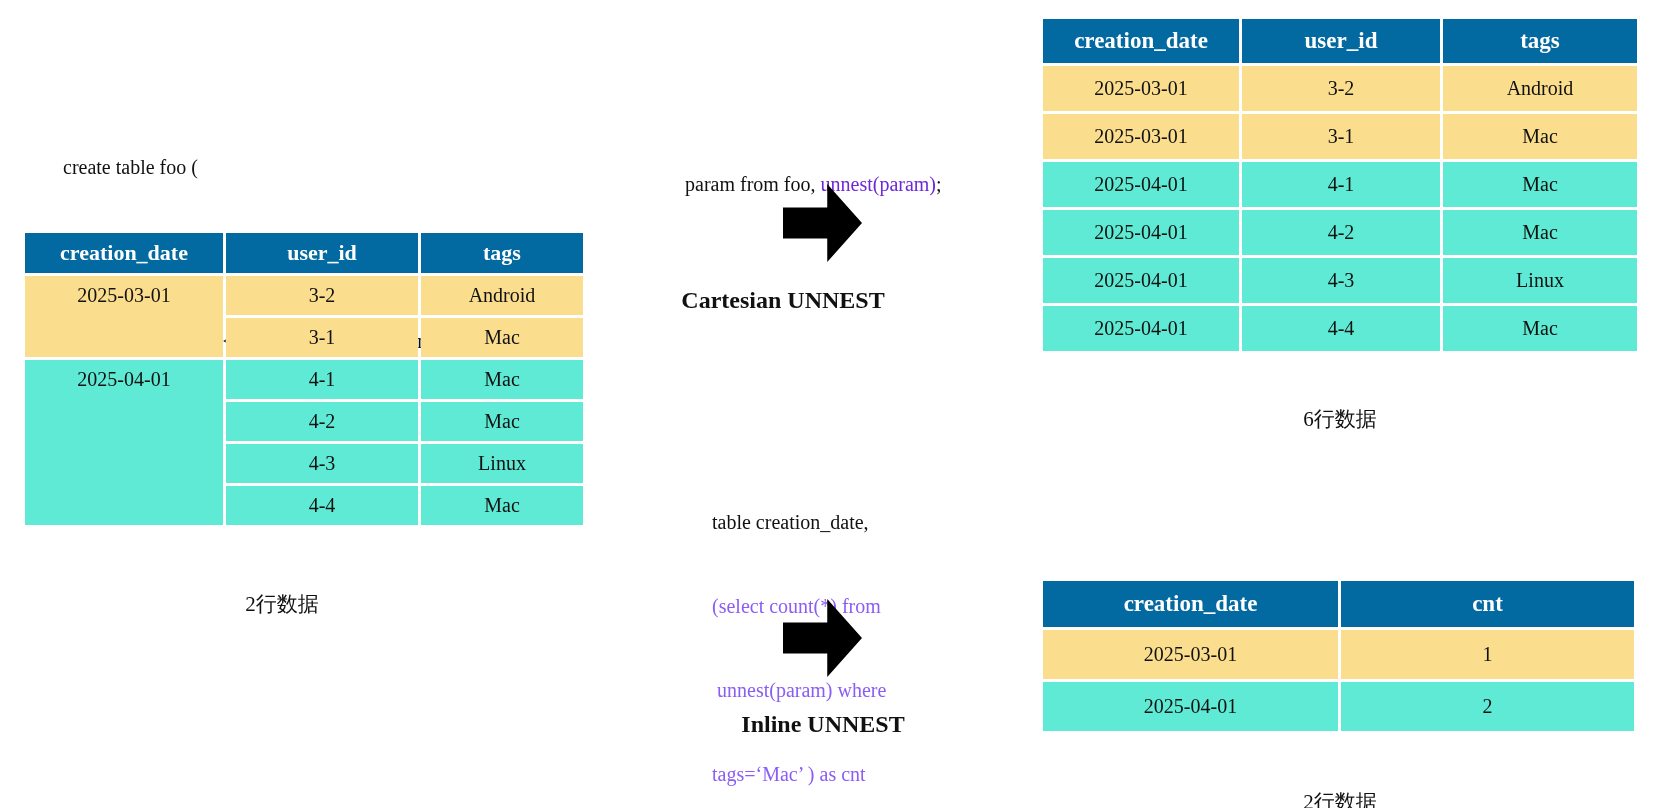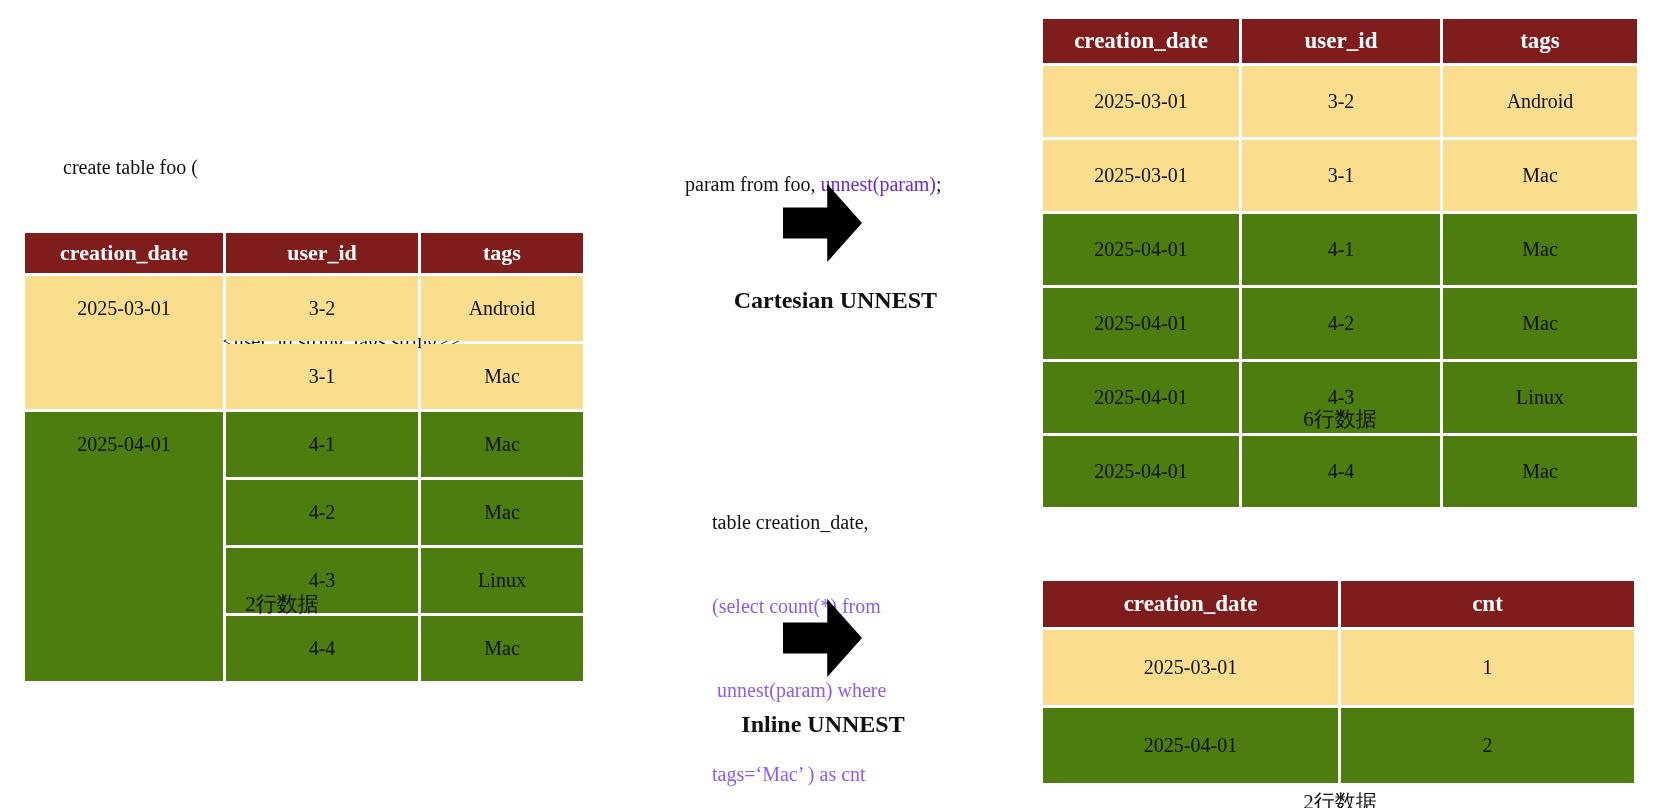--- a/index.html
+++ b/index.html
@@ -7,26 +7,26 @@
     position:relative; width:1658px; height:808px; background:#ffffff;
     font-family:"Liberation Serif","DejaVu Serif",serif; color:#111111;
     overflow:hidden;
   }
   .codeblock { position:absolute; font-size:20px; line-height:29px; white-space:pre; }
   .codeblock .hl { color:#6d28d9; }
   .hl-line { color:#8b5cf6; }
 
   table.dt { position:absolute; border-collapse:separate; border-spacing:3px; table-layout:fixed; }
   table.dt th {
-    background:#7f1d1d; color:#ffffff; font-weight:bold;
+    background:#0369a1; color:#ffffff; font-weight:bold;
     text-align:center; padding:0;
   }
-  table.dt td { text-align:center; padding:13px; font-size:20px; }
+  table.dt td { text-align:center; padding:0; font-size:20px; }
   .r-yellow { background:#FBDD8E; }
-  .r-green  { background:#4d7c0f; }
+  .r-green  { background:#5eead4; }
 
   
   .src th { height:40px; font-size:22px; }
   .src td { height:39px; }
   .src td.merged { vertical-align:top; line-height:39px; }
 
   
   .res6 th { height:44px; font-size:23px; }
   .res6 td { height:45px; }
 
@@ -93,21 +93,21 @@
       <td class="r-green">Mac</td>
     </tr>
   </tbody>
     </table>
   <div class="caption" style="left:22px; top:550px; width:520px;">2行数据</div>
 
   <div class="codeblock" style="left:685px; top:112px;">
     <div><span>param from foo, </span><span class="hl">unnest(param)</span><span>;</span></div>
   </div>
   <div class="block-arrow" style="left:783px; top:184px; width:79px; height:78px;"></div>
-  <div class="flow-label" style="left:705px; top:287px; width:232px;text-align:right;">Cartesian UNNEST</div>
+  <div class="flow-label" style="left:667px; top:287px; width:232px;">Cartesian UNNEST</div>
 
   <table class="dt res6" style="left:1040px; top:16px;">
     <colgroup>
         <col style="width:196px">
         <col style="width:198px">
         <col style="width:194px">
       </colgroup>
     <tbody>
         <tr>
       <th>creation_date</th>

